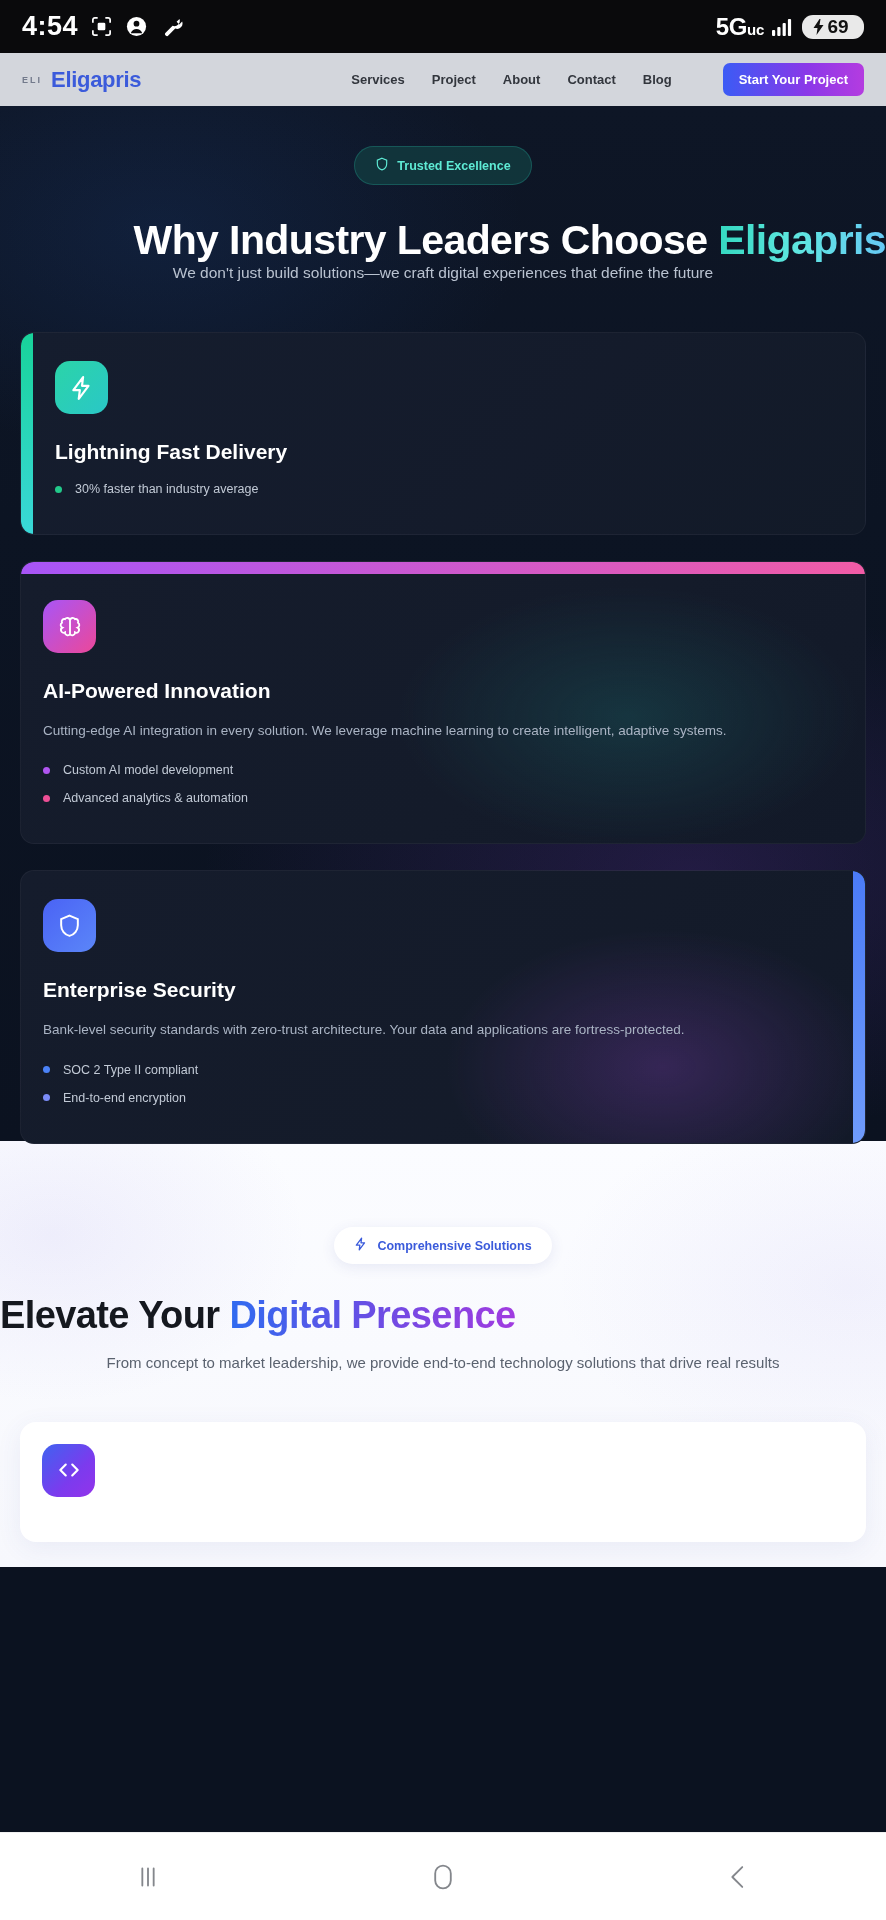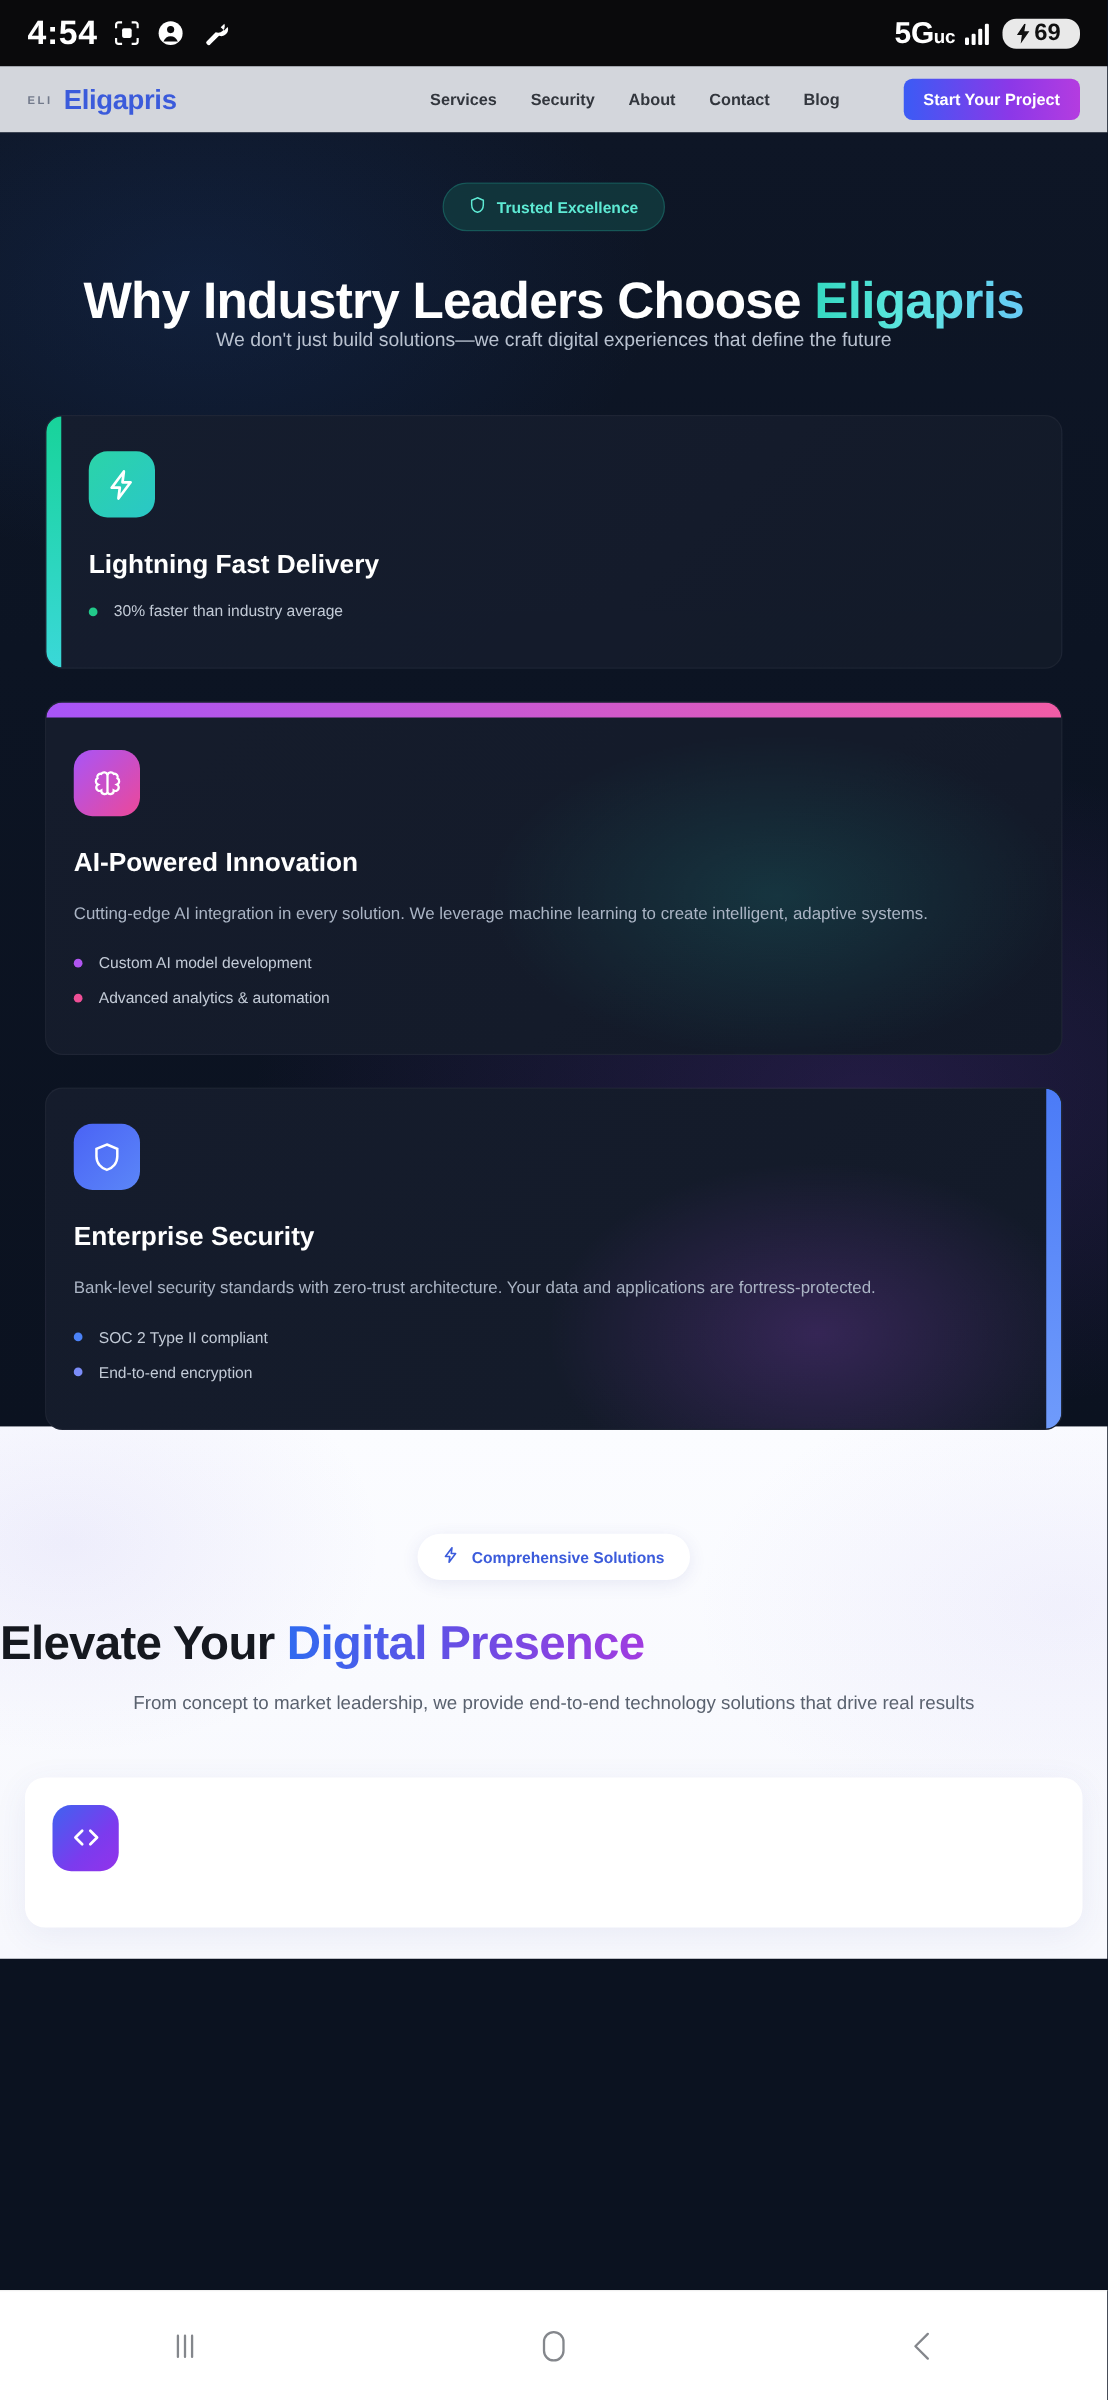--- a/index.html
+++ b/index.html
@@ -52,33 +52,33 @@
     white-space:nowrap;
   }
 
   
   .dark-section{
     position:relative;
     background:
       radial-gradient(700px 380px at 78% 74%, rgba(125,60,200,.20), transparent 70%),
       radial-gradient(520px 320px at 18% 12%, rgba(30,70,140,.22), transparent 70%),
       linear-gradient(180deg,#0e1626 0%,#0c1423 40%,#0b1220 100%);
-    padding:40px 16px 70px;
+    padding:40px 0 70px;
     height:1035px;
   }
   .badge-wrap{ display:flex; justify-content:center; }
   .hero-badge{
     display:inline-flex; align-items:center; gap:8px;
     background:rgba(18,58,62,.85);
     border:1px solid rgba(45,212,191,.22);
     color:#5eead4; font-size:12.5px; font-weight:700;
     padding:10px 20px; border-radius:20px; cursor:pointer;
   }
   .hero-title{
-    margin-top:32px; text-align:center;
+    margin-top:32px; text-align:right;
     font-size:41px; font-weight:700; color:#fff; letter-spacing:-.6px;
   }
   .hero-title .grad{
     background:linear-gradient(90deg,#34d8c0 0%,#5ee7e0 45%,#67c9f5 100%);
     -webkit-background-clip:text; background-clip:text; color:transparent;
   }
   .hero-sub{
     text-align:center; color:#b9c2d0;
     font-size:15.5px;
   }
@@ -220,21 +220,21 @@
   </div>
 </div>
 
 <div class="navbar">
   <div class="brand">
     <span class="brand-mark">ELI</span>
     <span class="brand-name">Eligapris</span>
   </div>
   <div class="navlinks">
     <span class="navlink">Services</span>
-    <span class="navlink">Security</span>
+    <span class="navlink">Project</span>
     <span class="navlink">About</span>
     <span class="navlink">Contact</span>
     <span class="navlink">Blog</span>
     <button class="cta">Start Your Project</button>
   </div>
 </div>
 
 <div class="dark-section">
 
   <div class="badge-wrap">

